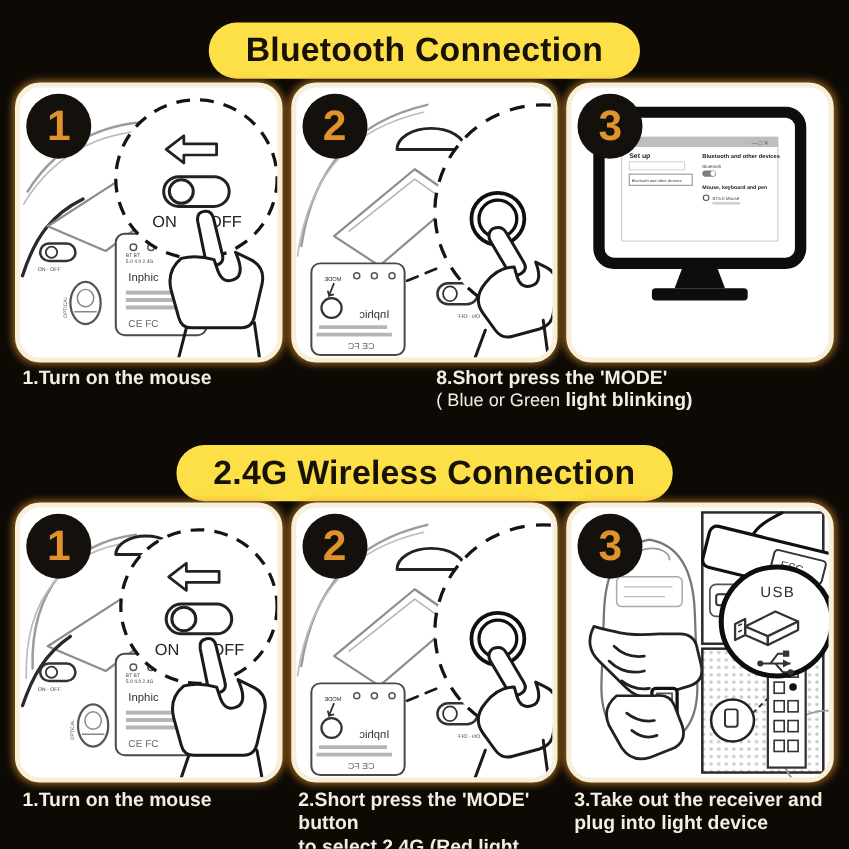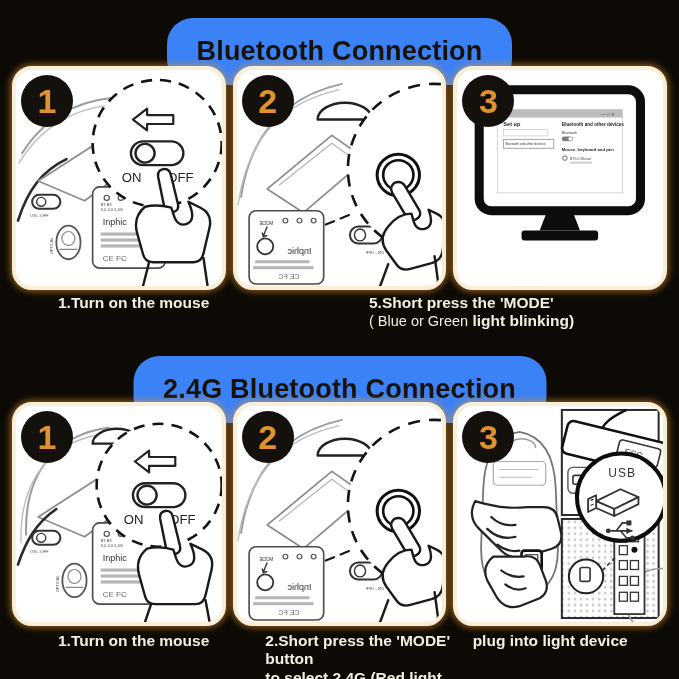--- a/index.html
+++ b/index.html
@@ -4,23 +4,23 @@
 <style>
   html,body{margin:0;padding:0;}
   body{
     width:679px;height:679px;
     background:#0d0a06;
     font-family:"Liberation Sans", sans-serif;
     position:relative;overflow:hidden;
   }
   .banner{
     position:absolute;left:50%;transform:translateX(-50%);
-    background:#3b82f6;color:#181106;
+    background:#fde047;color:#181106;
     font-size:27px;font-weight:700;
-    padding:18px 30px;border-radius:26px;
+    padding:7px 30px;border-radius:26px;
     white-space:nowrap;letter-spacing:.2px;
   }
   .row{
     position:absolute;left:12px;right:12px;height:224px;
     display:flex;gap:7px;
   }
   .panel{
     flex:1;position:relative;background:#ffffff;
     border:4px solid #f7efd9;border-radius:20px;
     box-shadow:0 0 6px 2px rgba(235,152,40,.55);
@@ -29,21 +29,21 @@
   .badge{
     position:absolute;top:5px;left:5px;width:52px;height:52px;
     border-radius:50%;background:#14110d;
     display:flex;align-items:center;justify-content:center;
     z-index:3;
   }
   .badge span{color:#e0932c;font-size:34px;font-weight:700;}
   .art{position:absolute;inset:0;width:100%;height:100%;}
   .caption-row{
     position:absolute;left:12px;right:12px;
-    display:flex;gap:7px;margin-left:40px;
+    display:flex;gap:7px;
   }
   .caption{flex:1;padding-left:6px;color:#f4eee1;font-size:15.5px;font-weight:700;line-height:1.18;}
   .caption .light{font-weight:400;font-size:14.5px;}
   svg text{font-family:"Liberation Sans", sans-serif;}
 </style>
 </head>
 <body>
 
 <div class="banner" style="top:18px">Bluetooth Connection</div>
 
@@ -174,26 +174,26 @@
       </g>
     </svg>
   </div>
 </div>
 
 <div class="caption-row" style="top:294px">
   <div class="caption">
     <div>1.Turn on the mouse</div>
   </div>
   <div class="caption">
-    <div>5.Short press the 'MODE'</div>
+    <div>8.Short press the 'MODE'</div>
     <div><span class="light">( Blue or Green</span><span> light blinking)</span></div>
   </div>
 </div>
 
-<div class="banner" style="top:356px">2.4G Bluetooth Connection</div>
+<div class="banner" style="top:356px">2.4G Wireless Connection</div>
 
 <div class="row" style="top:402px">
 
   <div class="panel">
     <div class="badge">
         <span>1</span>
       </div>
     <svg class="art" viewBox="0 0 204 218" preserveAspectRatio="none">
       <g fill="none" stroke-linecap="round" stroke-linejoin="round">
         <path d="M10 130 C8 66 42 28 92 22" stroke="#9c9c9c" stroke-width="2"></path>
@@ -371,15 +371,16 @@
 
 <div class="caption-row" style="top:632px">
   <div class="caption">
     <div>1.Turn on the mouse</div>
   </div>
   <div class="caption">
     <div>2.Short press the 'MODE'  button</div>
     <div>to select 2.4G (Red light Blinking)</div>
   </div>
   <div class="caption">
+    <div>3.Take out the receiver and</div>
     <div>plug into light device</div>
   </div>
 </div>
 
 </body></html>

